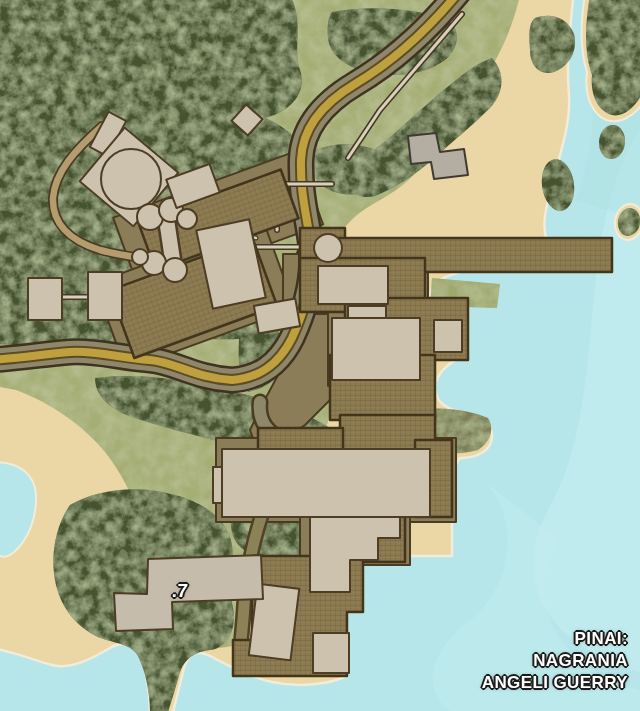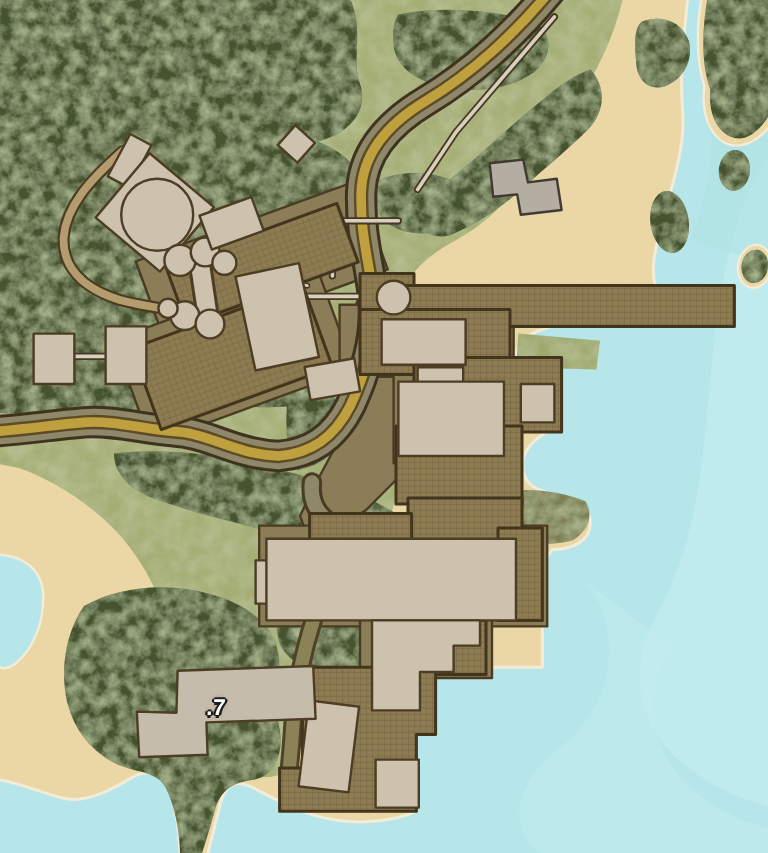--- a/index.html
+++ b/index.html
@@ -187,13 +187,18 @@
     <path d="M310,517 L400,517 L400,538 L378,538 L378,560 L350,560 L350,592 L310,592 Z"></path>
     <rect x="253" y="586" width="42" height="72" transform="rotate(7 274 622)"></rect>
     <rect x="313" y="633" width="36" height="40"></rect>
     <path d="M148,559 L261,555 L263,599 L172,602 L173,629 L116,631 L114,593 L147,594 Z" fill="#c6bcab"></path>
     <path d="M408,136 L436,133 L440,152 L464,149 L468,175 L434,179 L431,162 L411,164 Z" fill="#b4ada1" stroke="#3f3b33"></path>
     <rect x="236" y="109" width="22" height="22" transform="rotate(42 247 120)"></rect>
   </g>
 </svg>
 
 <div class="map-label" id="marker-7">.7</div>
+<div class="map-label" id="caption">
+  <div>PINAI:</div>
+  <div>NAGRANIA</div>
+  <div>ANGELI GUERRY</div>
 </div>
+</div>
 
 </body></html>

